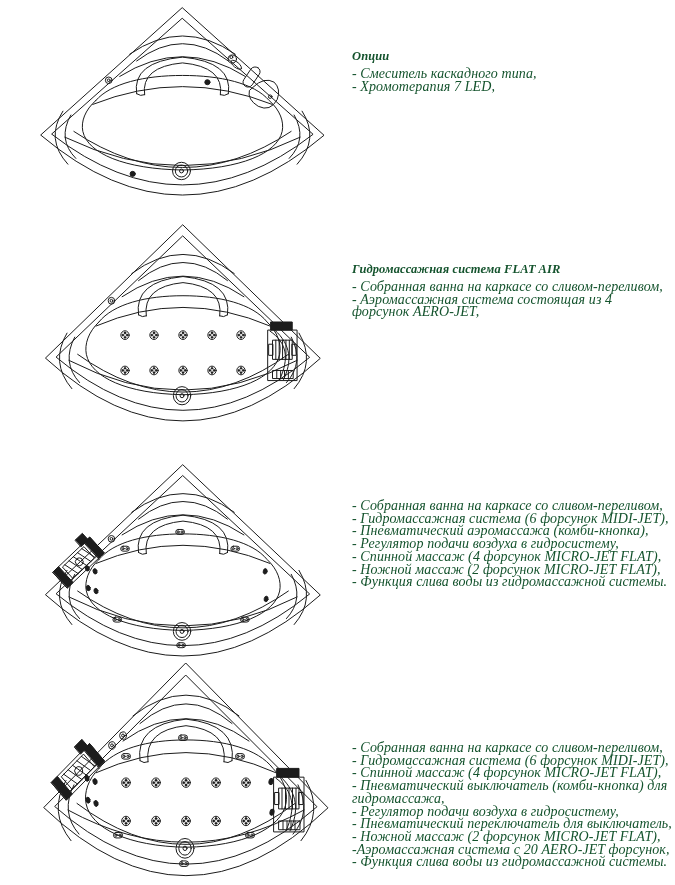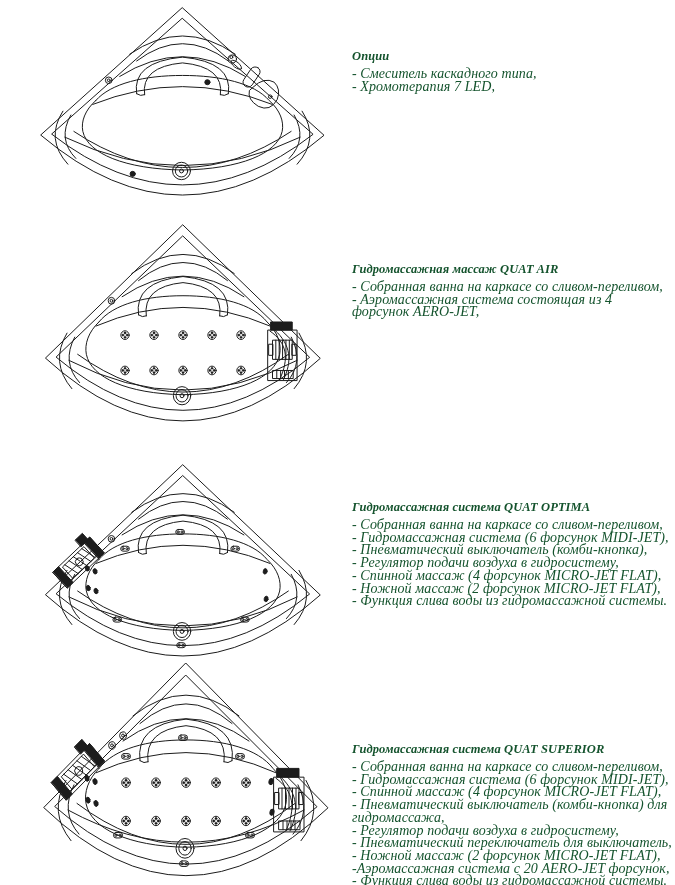--- a/index.html
+++ b/index.html
@@ -161,21 +161,21 @@
         <circle fill="#1c1c1c" stroke="#1c1c1c" stroke-width="0.4" vector-effect="non-scaling-stroke" stroke-linejoin="round" stroke-linecap="round" cx="180" cy="149.2" r="1.1"></circle>
         <circle fill="#1c1c1c" stroke="#1c1c1c" stroke-width="0.4" vector-effect="non-scaling-stroke" stroke-linejoin="round" stroke-linecap="round" cx="180" cy="144.8" r="1.1"></circle>
         <circle fill="none" stroke="#1c1c1c" stroke-width="1" vector-effect="non-scaling-stroke" stroke-linejoin="round" stroke-linecap="round" cx="210" cy="147" r="4.3"></circle>
         <circle fill="#1c1c1c" stroke="#1c1c1c" stroke-width="0.4" vector-effect="non-scaling-stroke" stroke-linejoin="round" stroke-linecap="round" cx="212.2" cy="147" r="1.1"></circle>
         <circle fill="#1c1c1c" stroke="#1c1c1c" stroke-width="0.4" vector-effect="non-scaling-stroke" stroke-linejoin="round" stroke-linecap="round" cx="207.8" cy="147" r="1.1"></circle>
         <circle fill="#1c1c1c" stroke="#1c1c1c" stroke-width="0.4" vector-effect="non-scaling-stroke" stroke-linejoin="round" stroke-linecap="round" cx="210" cy="149.2" r="1.1"></circle>
         <circle fill="#1c1c1c" stroke="#1c1c1c" stroke-width="0.4" vector-effect="non-scaling-stroke" stroke-linejoin="round" stroke-linecap="round" cx="210" cy="144.8" r="1.1"></circle>
       </svg>
   </div>
   <div class="spec spec2">
-    <h3>Гидромассажная массаж QUAT AIR</h3>
+    <h3>Гидромассажная система FLAT AIR</h3>
     <div class="it">- Собранная ванна на каркасе со сливом-переливом,</div>
     <div class="it">- Аэромассажная система состоящая из 4 форсунок AERO-JET,</div>
   </div>
 
   <div class="fig fig3">
     <svg viewBox="0 0 300 200" preserveAspectRatio="none">
         <path fill="none" stroke="#1c1c1c" stroke-width="1" vector-effect="non-scaling-stroke" stroke-linejoin="round" stroke-linecap="round" d="M150,3 L292,135 Q150,259 8,135 Z"></path>
         <path fill="none" stroke="#1c1c1c" stroke-width="1" vector-effect="non-scaling-stroke" stroke-linejoin="round" stroke-linecap="round" d="M150,14 L281,134 Q150,239 19,134 Z"></path>
         <path fill="none" stroke="#1c1c1c" stroke-width="1" vector-effect="non-scaling-stroke" stroke-linejoin="round" stroke-linecap="round" d="M97,51 Q150,13 203,51"></path>
         <path fill="none" stroke="#1c1c1c" stroke-width="1" vector-effect="non-scaling-stroke" stroke-linejoin="round" stroke-linecap="round" d="M104,58 Q150,22 196,58"></path>
@@ -230,24 +230,23 @@
         <circle fill="none" stroke="#1c1c1c" stroke-width="1" vector-effect="non-scaling-stroke" stroke-linejoin="round" stroke-linecap="round" cx="150" cy="186" r="1.1"></circle>
         <ellipse fill="#1c1c1c" stroke="#1c1c1c" stroke-width="1" vector-effect="non-scaling-stroke" stroke-linejoin="round" stroke-linecap="round" cx="51" cy="108" rx="2" ry="2.8" transform="rotate(-18 51 108)"></ellipse>
         <ellipse fill="#1c1c1c" stroke="#1c1c1c" stroke-width="1" vector-effect="non-scaling-stroke" stroke-linejoin="round" stroke-linecap="round" cx="59" cy="111" rx="2" ry="2.8" transform="rotate(-18 59 111)"></ellipse>
         <ellipse fill="#1c1c1c" stroke="#1c1c1c" stroke-width="1" vector-effect="non-scaling-stroke" stroke-linejoin="round" stroke-linecap="round" cx="52" cy="128" rx="2" ry="2.8" transform="rotate(-18 52 128)"></ellipse>
         <ellipse fill="#1c1c1c" stroke="#1c1c1c" stroke-width="1" vector-effect="non-scaling-stroke" stroke-linejoin="round" stroke-linecap="round" cx="60" cy="131" rx="2" ry="2.8" transform="rotate(-18 60 131)"></ellipse>
         <ellipse fill="#1c1c1c" stroke="#1c1c1c" stroke-width="1" vector-effect="non-scaling-stroke" stroke-linejoin="round" stroke-linecap="round" cx="235" cy="111" rx="2" ry="2.8" transform="rotate(15 235 111)"></ellipse>
         <ellipse fill="#1c1c1c" stroke="#1c1c1c" stroke-width="1" vector-effect="non-scaling-stroke" stroke-linejoin="round" stroke-linecap="round" cx="236" cy="139" rx="2" ry="2.8" transform="rotate(15 236 139)"></ellipse>
       </svg>
   </div>
   <div class="spec spec3">
-    <h3>Гидромассажная система QUAT OPTIMA</h3>
     <div class="it">- Собранная ванна на каркасе со сливом-переливом,</div>
     <div class="it">- Гидромассажная система (6 форсунок MIDI-JET),</div>
-    <div class="it">- Пневматический выключатель (комби-кнопка),</div>
+    <div class="it">- Пневматический аэромассажа (комби-кнопка),</div>
     <div class="it">- Регулятор подачи воздуха в гидросистему,</div>
     <div class="it">- Спинной массаж (4 форсунок MICRO-JET FLAT),</div>
     <div class="it">- Ножной массаж (2 форсунок MICRO-JET FLAT),</div>
     <div class="it">- Функция слива воды из гидромассажной системы.</div>
   </div>
 
   <div class="fig fig4">
     <svg viewBox="0 0 300 200" preserveAspectRatio="none">
         <path fill="none" stroke="#1c1c1c" stroke-width="1" vector-effect="non-scaling-stroke" stroke-linejoin="round" stroke-linecap="round" d="M150,3 L292,135 Q150,259 8,135 Z"></path>
         <path fill="none" stroke="#1c1c1c" stroke-width="1" vector-effect="non-scaling-stroke" stroke-linejoin="round" stroke-linecap="round" d="M150,14 L281,134 Q150,239 19,134 Z"></path>
@@ -373,21 +372,20 @@
         <circle fill="none" stroke="#1c1c1c" stroke-width="1" vector-effect="non-scaling-stroke" stroke-linejoin="round" stroke-linecap="round" cx="150" cy="186" r="1.1"></circle>
         <ellipse fill="#1c1c1c" stroke="#1c1c1c" stroke-width="1" vector-effect="non-scaling-stroke" stroke-linejoin="round" stroke-linecap="round" cx="51" cy="108" rx="2" ry="2.8" transform="rotate(-18 51 108)"></ellipse>
         <ellipse fill="#1c1c1c" stroke="#1c1c1c" stroke-width="1" vector-effect="non-scaling-stroke" stroke-linejoin="round" stroke-linecap="round" cx="59" cy="111" rx="2" ry="2.8" transform="rotate(-18 59 111)"></ellipse>
         <ellipse fill="#1c1c1c" stroke="#1c1c1c" stroke-width="1" vector-effect="non-scaling-stroke" stroke-linejoin="round" stroke-linecap="round" cx="52" cy="128" rx="2" ry="2.8" transform="rotate(-18 52 128)"></ellipse>
         <ellipse fill="#1c1c1c" stroke="#1c1c1c" stroke-width="1" vector-effect="non-scaling-stroke" stroke-linejoin="round" stroke-linecap="round" cx="60" cy="131" rx="2" ry="2.8" transform="rotate(-18 60 131)"></ellipse>
         <ellipse fill="#1c1c1c" stroke="#1c1c1c" stroke-width="1" vector-effect="non-scaling-stroke" stroke-linejoin="round" stroke-linecap="round" cx="235" cy="111" rx="2" ry="2.8" transform="rotate(15 235 111)"></ellipse>
         <ellipse fill="#1c1c1c" stroke="#1c1c1c" stroke-width="1" vector-effect="non-scaling-stroke" stroke-linejoin="round" stroke-linecap="round" cx="236" cy="139" rx="2" ry="2.8" transform="rotate(15 236 139)"></ellipse>
       </svg>
   </div>
   <div class="spec spec4">
-    <h3>Гидромассажная система QUAT SUPERIOR</h3>
     <div class="it">- Собранная ванна на каркасе со сливом-переливом,</div>
     <div class="it">- Гидромассажная система (6 форсунок MIDI-JET),</div>
     <div class="it">- Спинной массаж (4 форсунок MICRO-JET FLAT),</div>
     <div class="it">- Пневматический выключатель (комби-кнопка) для гидромассажа,</div>
     <div class="it">- Регулятор подачи воздуха в гидросистему,</div>
     <div class="it">- Пневматический переключатель для выключатель,</div>
     <div class="it">- Ножной массаж (2 форсунок MICRO-JET FLAT),</div>
     <div class="it">-Аэромассажная система с 20 AERO-JET форсунок,</div>
     <div class="it">- Функция слива воды из гидромассажной системы.</div>
   </div>

